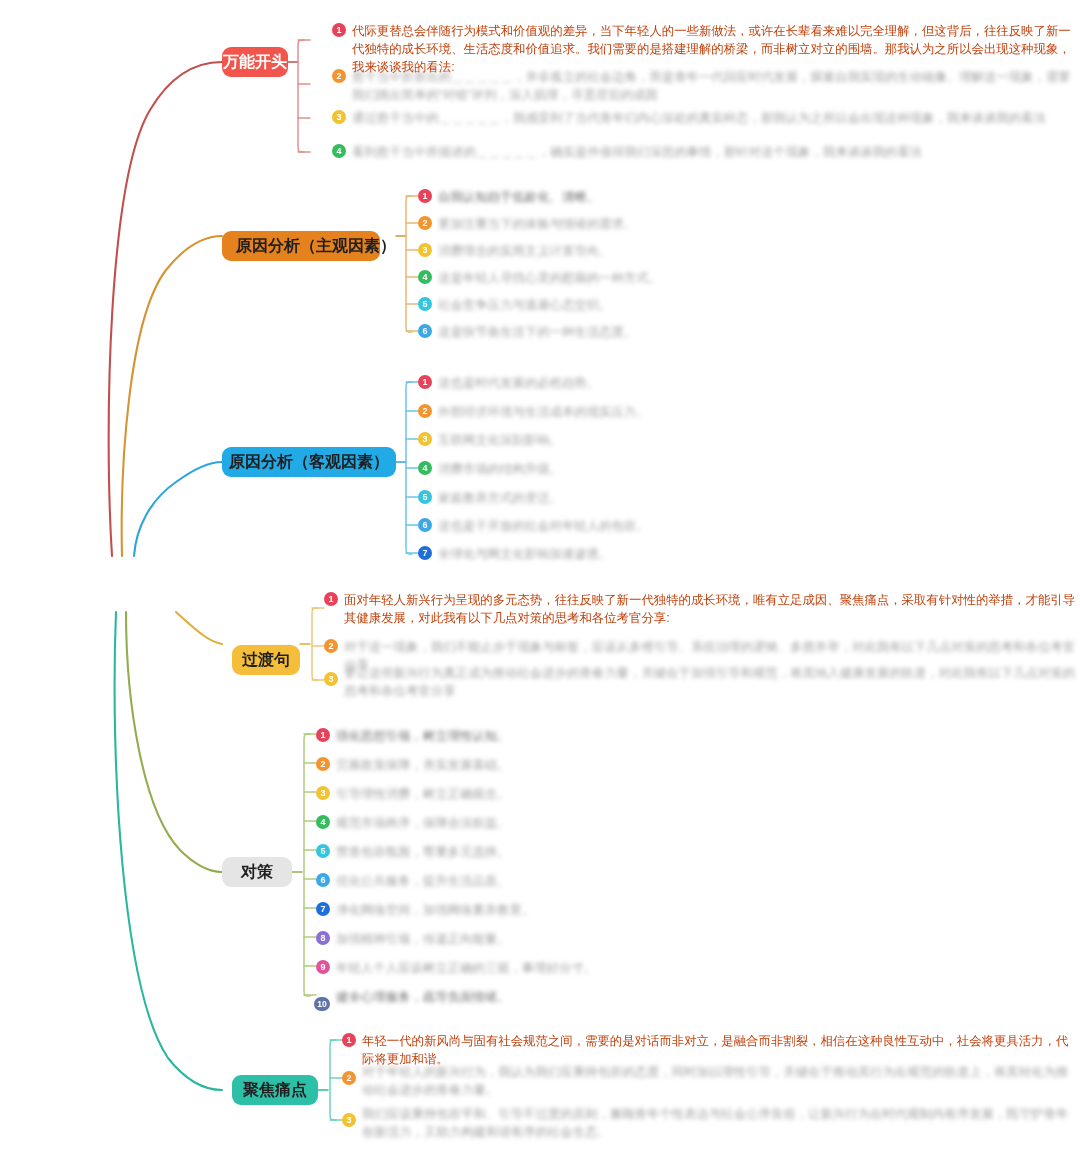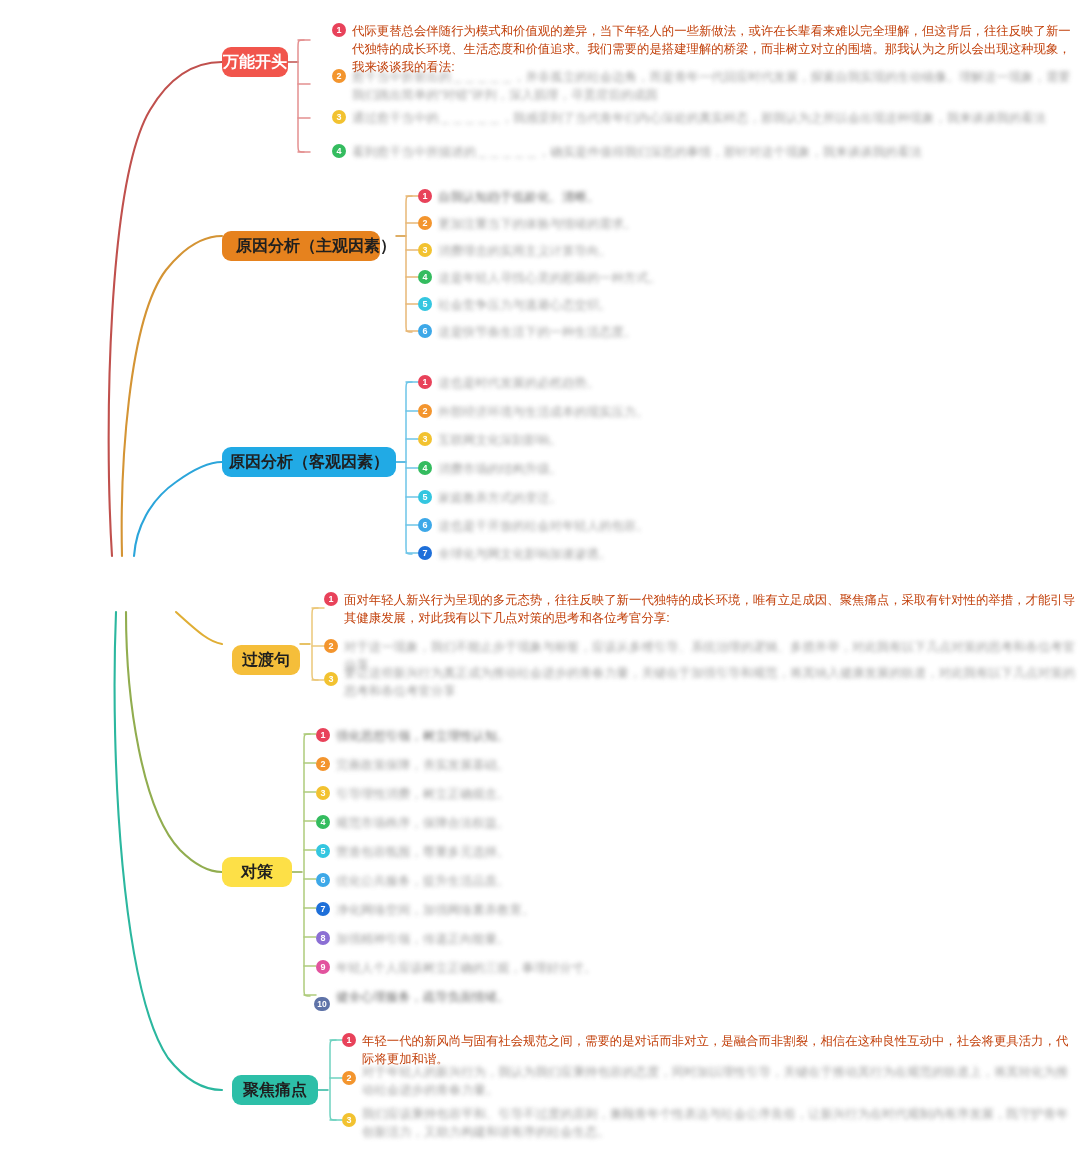--- a/index.html
+++ b/index.html
@@ -212,21 +212,21 @@
   </div>
   <div class="leaf" style="left:324px;top:638px;width:754px;">
     <div class="badge" style="background:#F3952E;">2</div>
     <div class="leaf-text blur">对于这一现象，我们不能止步于现象与标签，应该从多维引导、系统治理的逻辑、多措并举，对此我有以下几点对策的思考和各位考官分享</div>
   </div>
   <div class="leaf" style="left:324px;top:664px;width:754px;">
     <div class="badge" style="background:#F2C230;margin-top:8px;">3</div>
     <div class="leaf-text blur">要让这些新兴行为真正成为推动社会进步的青春力量，关键在于加强引导和规范，将其纳入健康发展的轨道，对此我有以下几点对策的思考和各位考官分享</div>
   </div>
 
-  <div class="branch-node" style="left:222px;top:857px;width:70px;background:#fde047;">
+  <div class="branch-node" style="left:222px;top:857px;width:70px;background:#e5e5e5;">
     <span>对策</span>
   </div>
   <div class="leaf" style="left:316px;top:727px;width:420px;">
     <div class="badge" style="background:#E8425A;">1</div>
     <div class="leaf-text blur-soft">强化思想引领，树立理性认知。</div>
   </div>
   <div class="leaf" style="left:316px;top:756px;width:420px;">
     <div class="badge" style="background:#F3952E;">2</div>
     <div class="leaf-text blur">完善政策保障，夯实发展基础。</div>
   </div>

